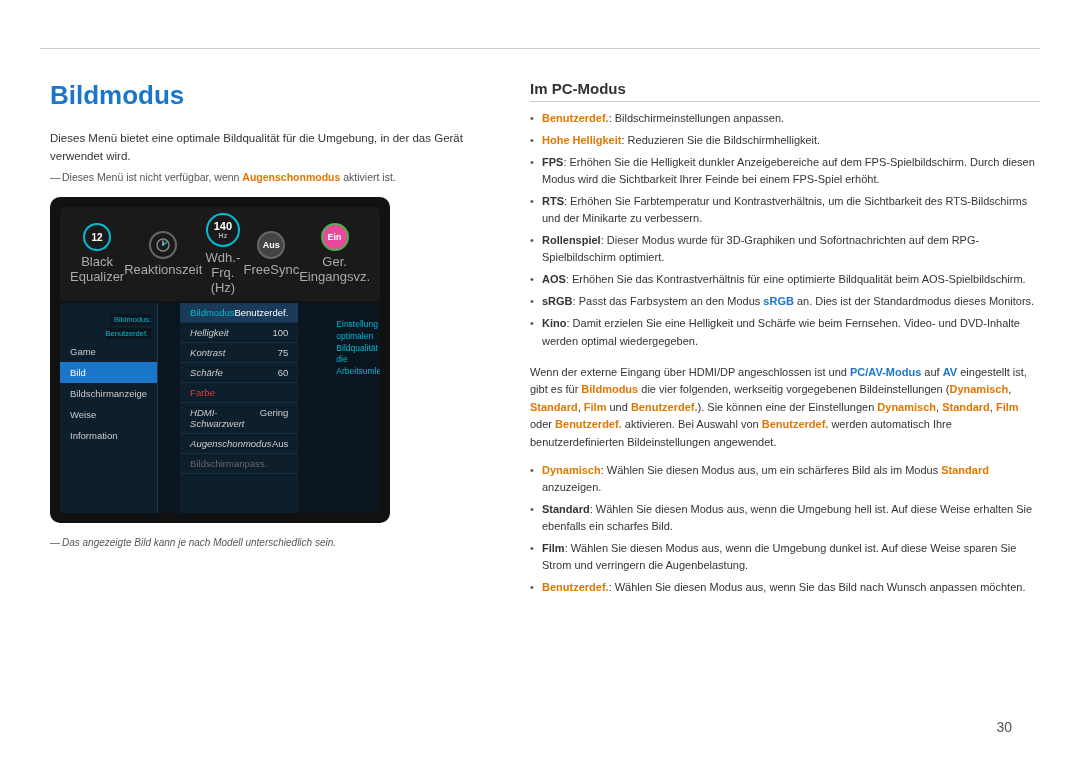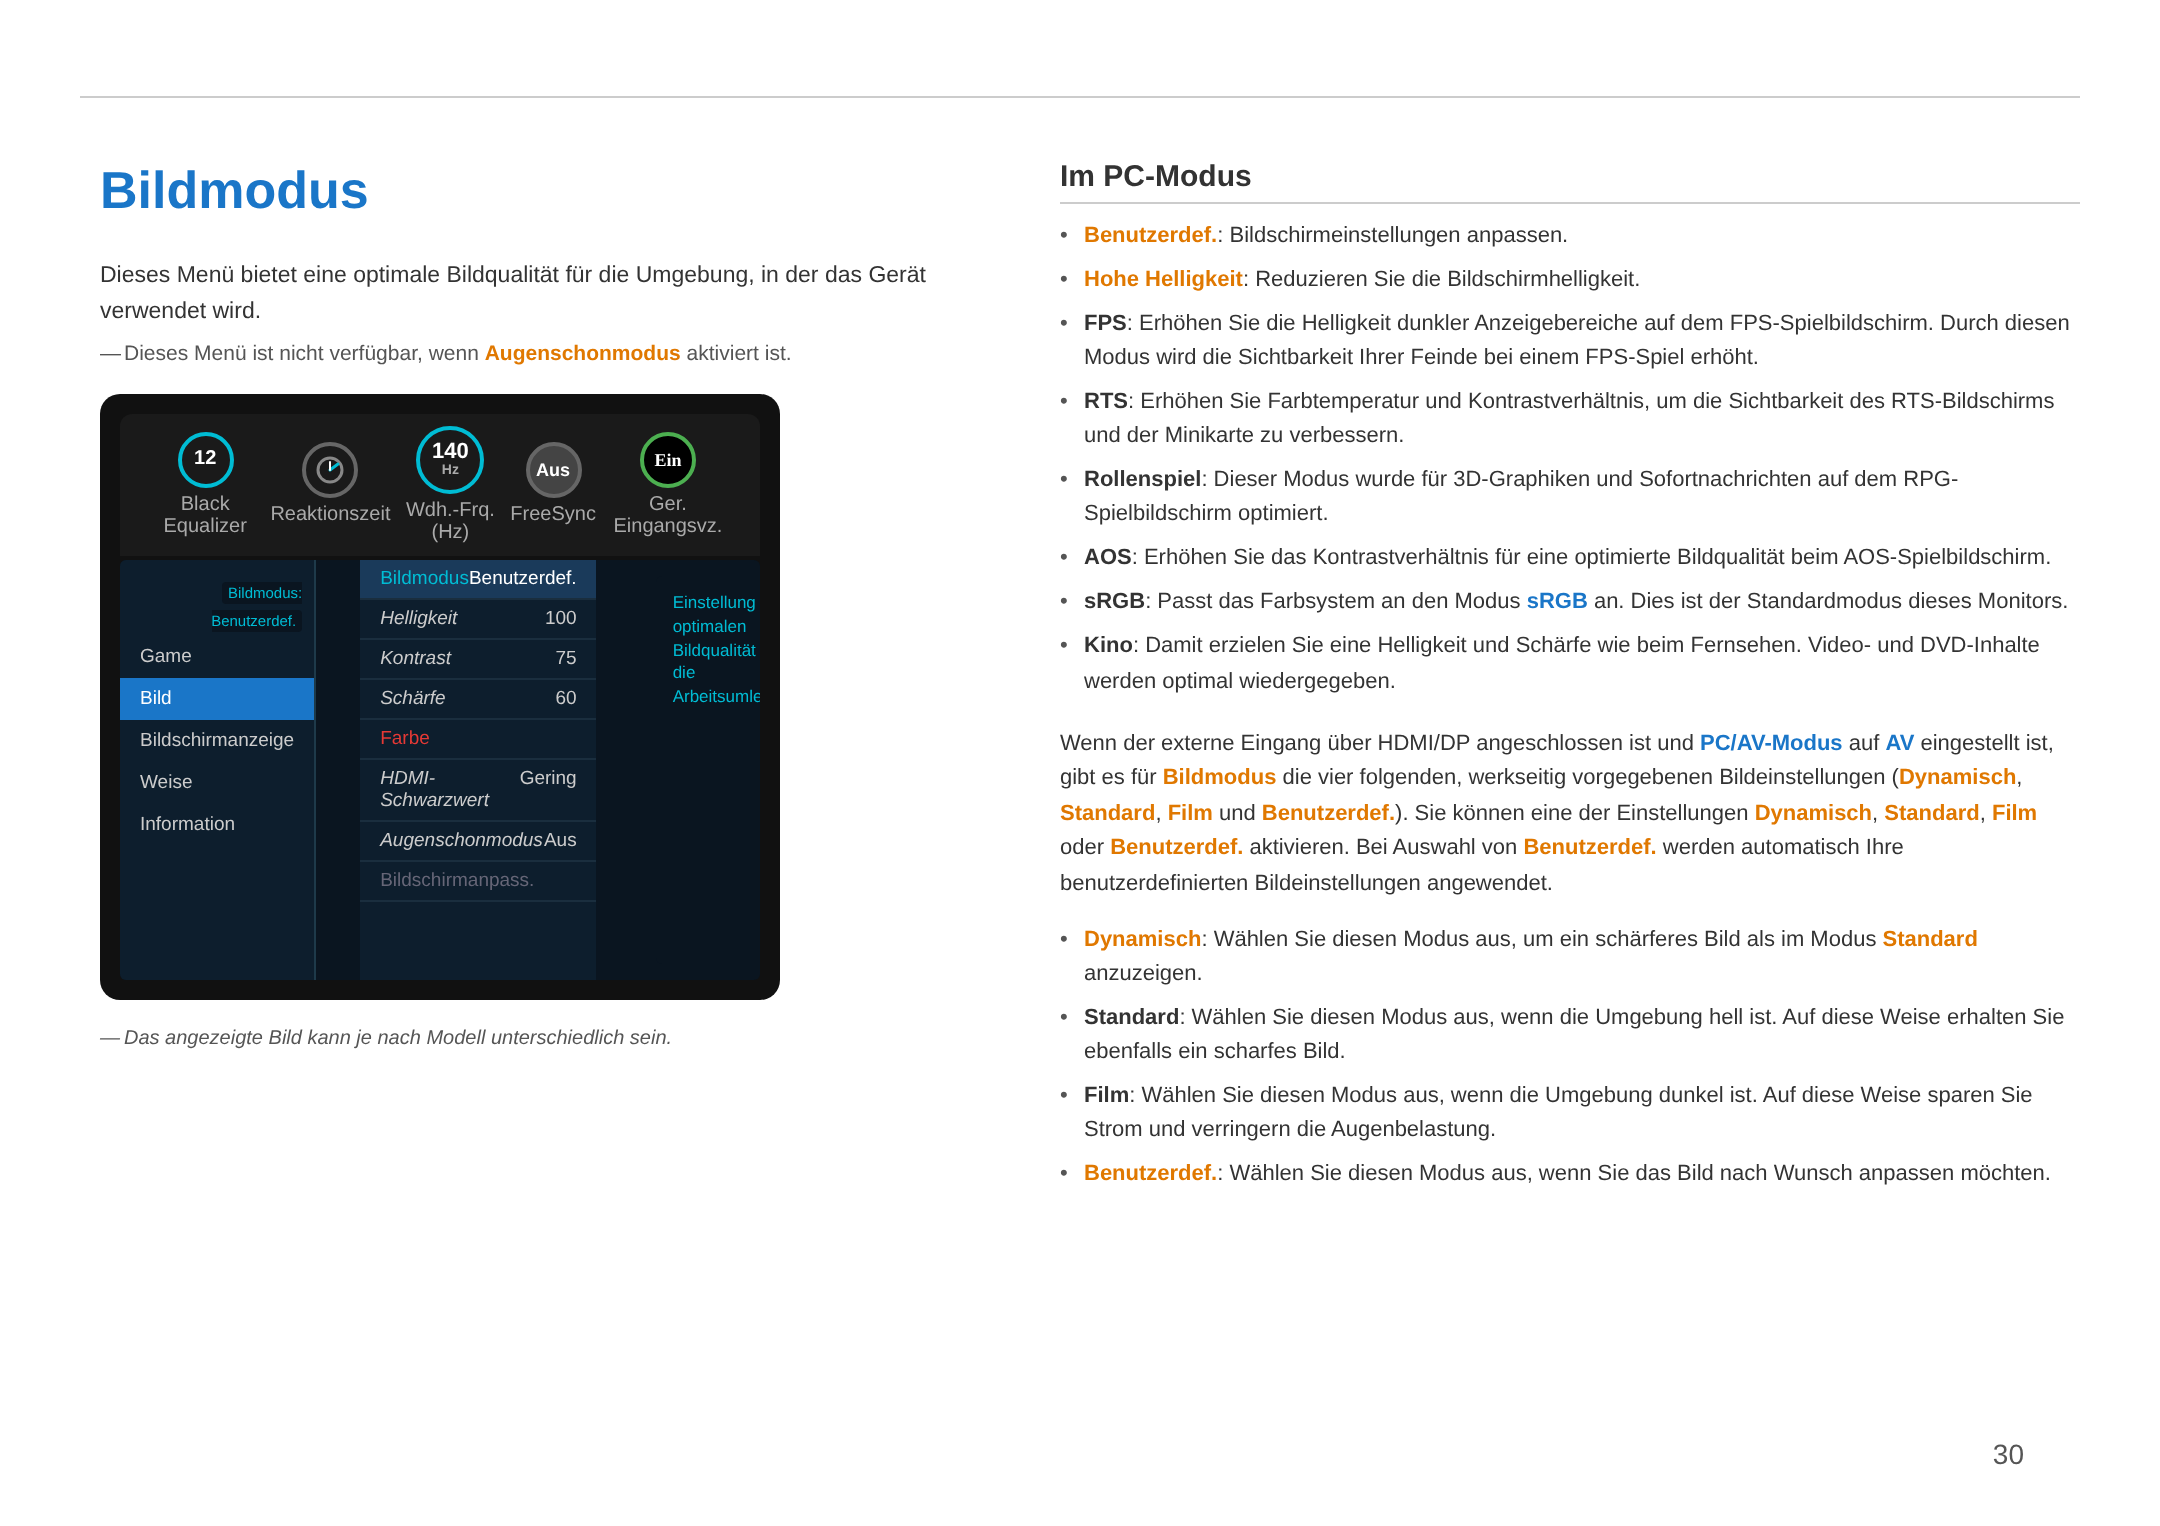--- a/index.html
+++ b/index.html
@@ -121,28 +121,27 @@
       color: #fff;
       margin-bottom: 2px;
     }
 
     .gauge-circle.teal { border-color: #00bcd4; }
     .gauge-circle.orange-outline {
       border-color: #555;
       position: relative;
     }
     .gauge-circle.green-inner {
-      background: #000000;
+      background: #ec4899;
       border-color: #4caf50;
       color: #fff;
-      font-family: Liberation Serif, serif;
     }
 
     .gauge-label {
-      font-size: 10px;
+      font-size: 13px;
       color: #aaa;
       text-align: center;
       margin-top: 1px;
     }
 
     .monitor-screen {
       background: #0a1520;
       border-radius: 3px;
       display: flex;
       height: 210px;

